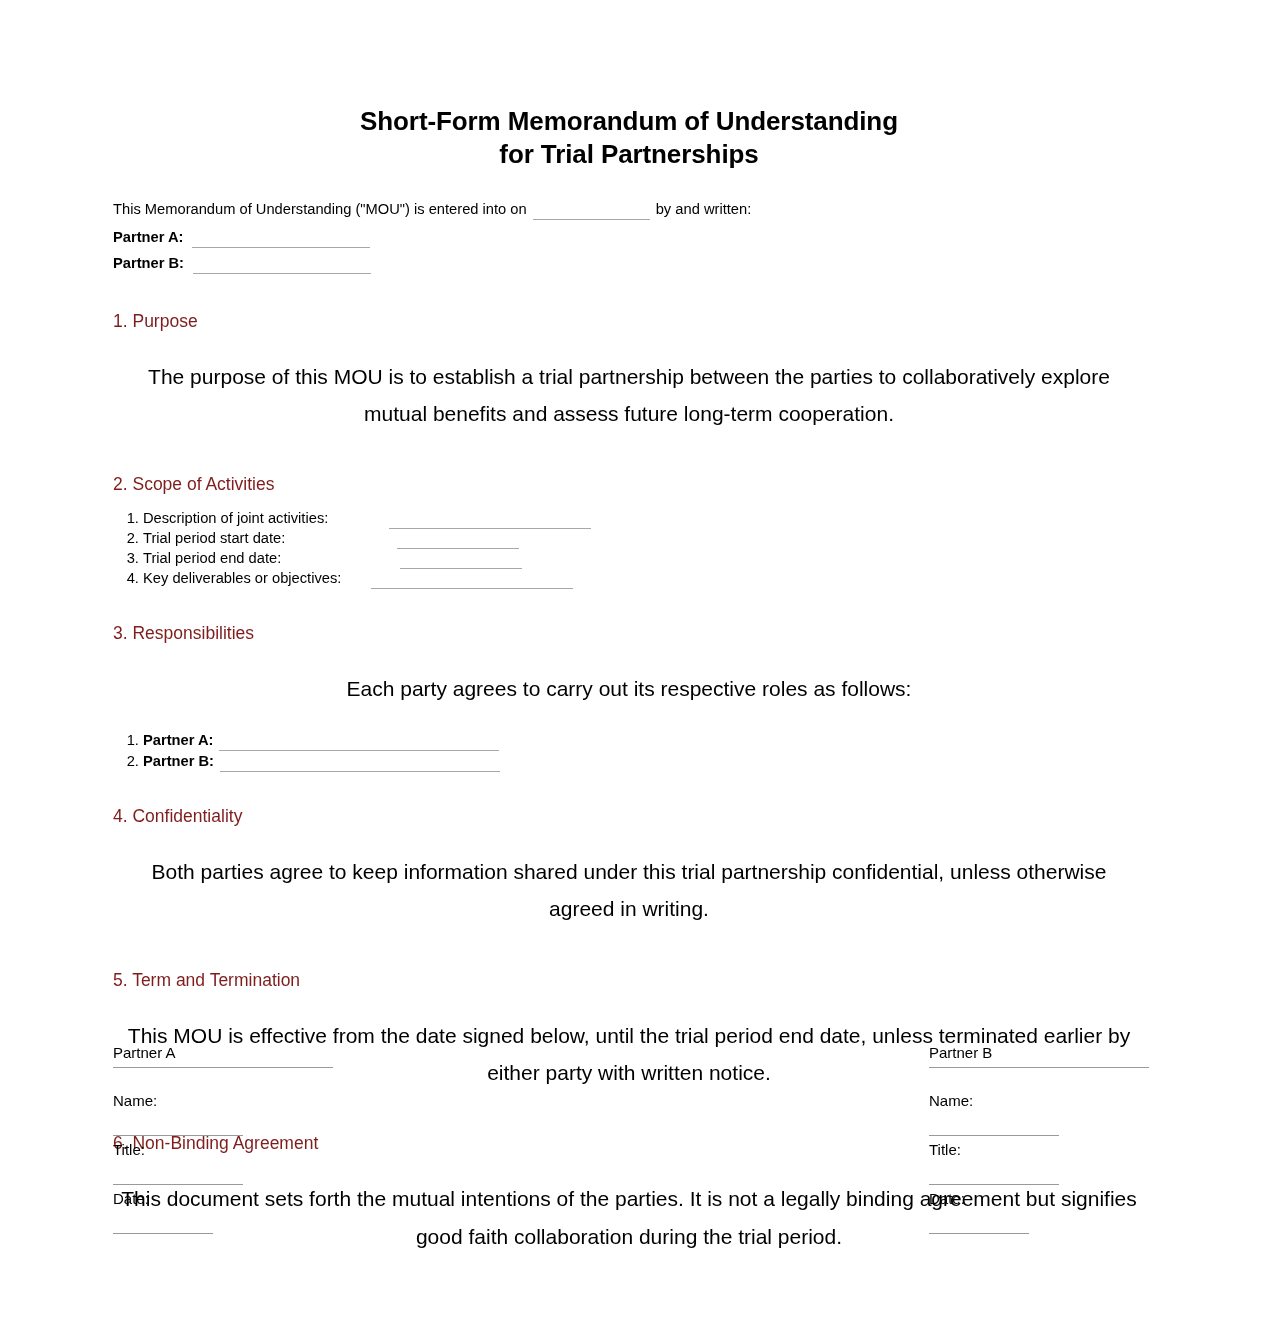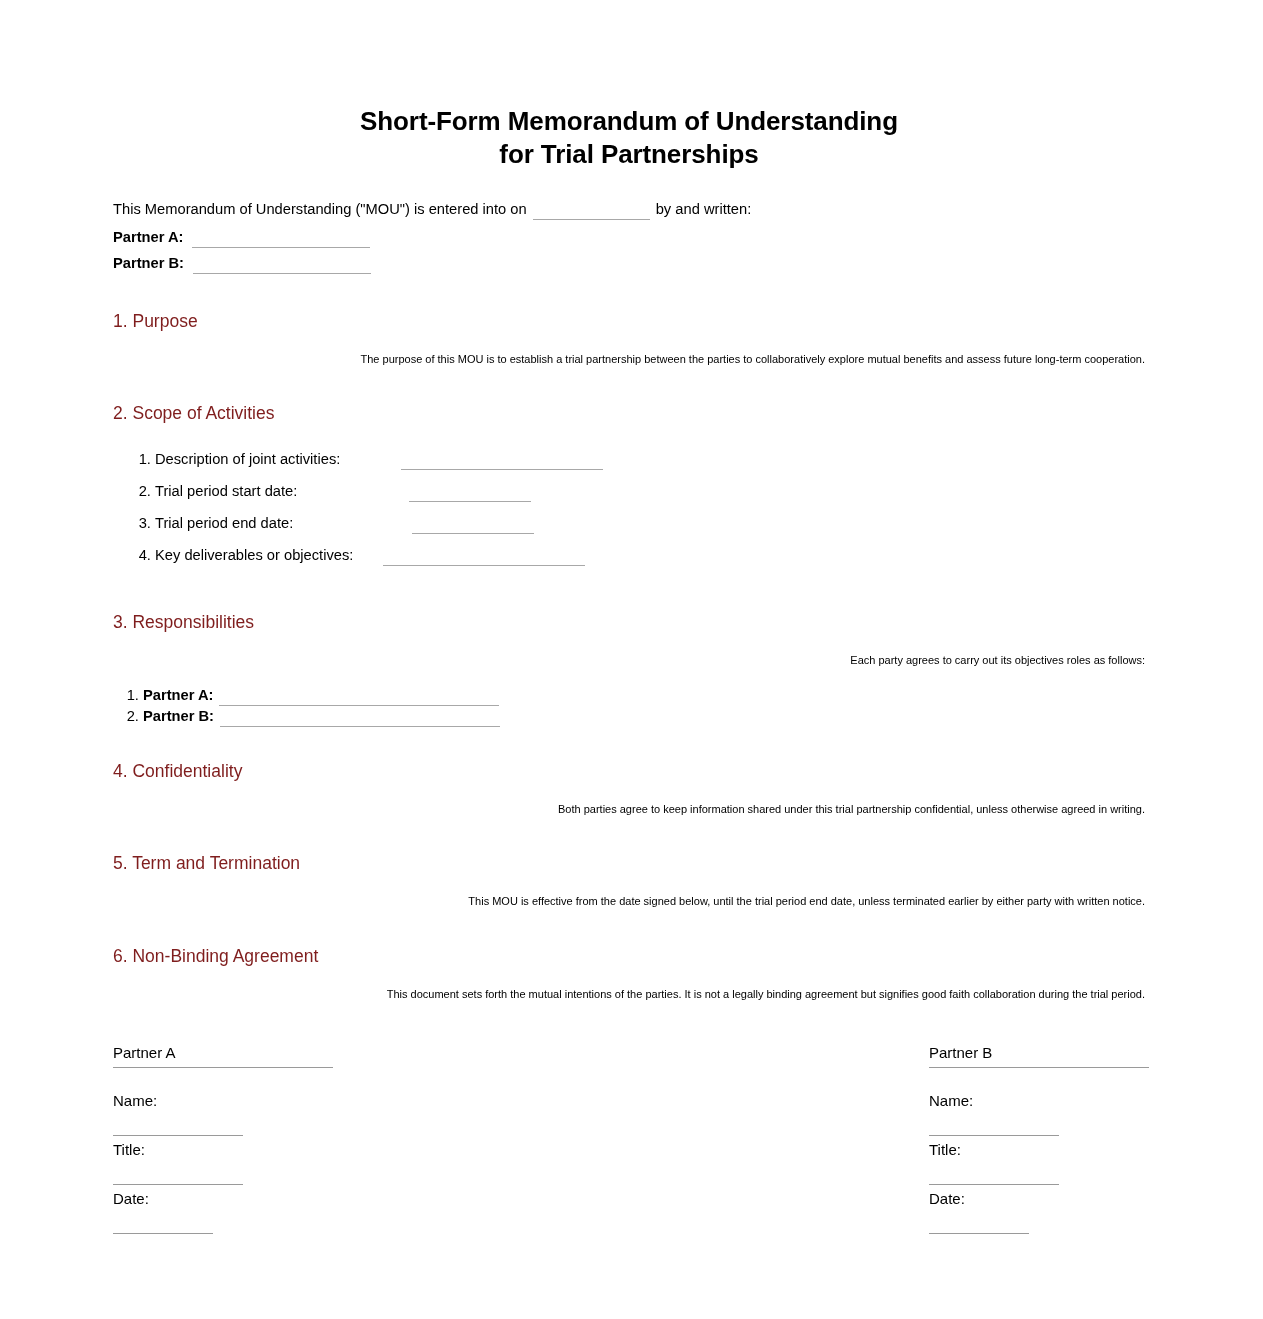--- a/index.html
+++ b/index.html
@@ -68,41 +68,41 @@
 
   
   .sec-head {
     font-size: 17.5px;
     font-weight: normal;
     line-height: 1.2;
     margin: 0;
     color: #7f1d1d;
   }
   .sec-body {
-    font-size: 11px;
+    font-size: 21px;
     line-height: 1.78;
-    margin: 0;
-    text-align: right;
+    margin: 8px;
+    text-align: center;
   }
 
   .gap-sec  { height: 34px; }
   .gap-head { height: 18px; }
   .gap-list { height: 14px; }
 
   
   ol.form-list {
     margin: 0;
     padding: 0 0 0 30px;
     list-style-position: outside;
     font-size: 14.7px;
   }
   ol.form-list > li {
     line-height: 1.32;
     padding: 0;
-    margin: 12px;
+    margin: 0;
     white-space: nowrap;
   }
   ol.form-list > li::marker { color: #000; }
 
   .scope-label { display: inline-block; }
   .scope-blank {
     display: inline-block;
     border-bottom: 1px solid #a8a8a8;
     vertical-align: -6px;
     height: 12px;
@@ -219,21 +219,21 @@
         <span class="scope-label">Trial period end date:</span><span class="scope-blank" style="width:122px;margin-left:119px;"></span>
       </li>
       <li>
         <span class="scope-label">Key deliverables or objectives:</span><span class="scope-blank" style="width:202px;margin-left:30px;"></span>
       </li>
     </ol>
 
     <div class="gap-sec"></div>
     <h2 class="sec-head">3. Responsibilities</h2>
     <div class="gap-head"></div>
-    <p class="sec-body">Each party agrees to carry out its objectives roles as follows:</p>
+    <p class="sec-body">Each party agrees to carry out its respective roles as follows:</p>
     <div class="gap-list"></div>
     <ol class="resp-list">
       <li>
         <span class="lbl">Partner A:</span><span class="resp-blank"></span>
       </li>
       <li>
         <span class="lbl">Partner B:</span><span class="resp-blank"></span>
       </li>
     </ol>
 

